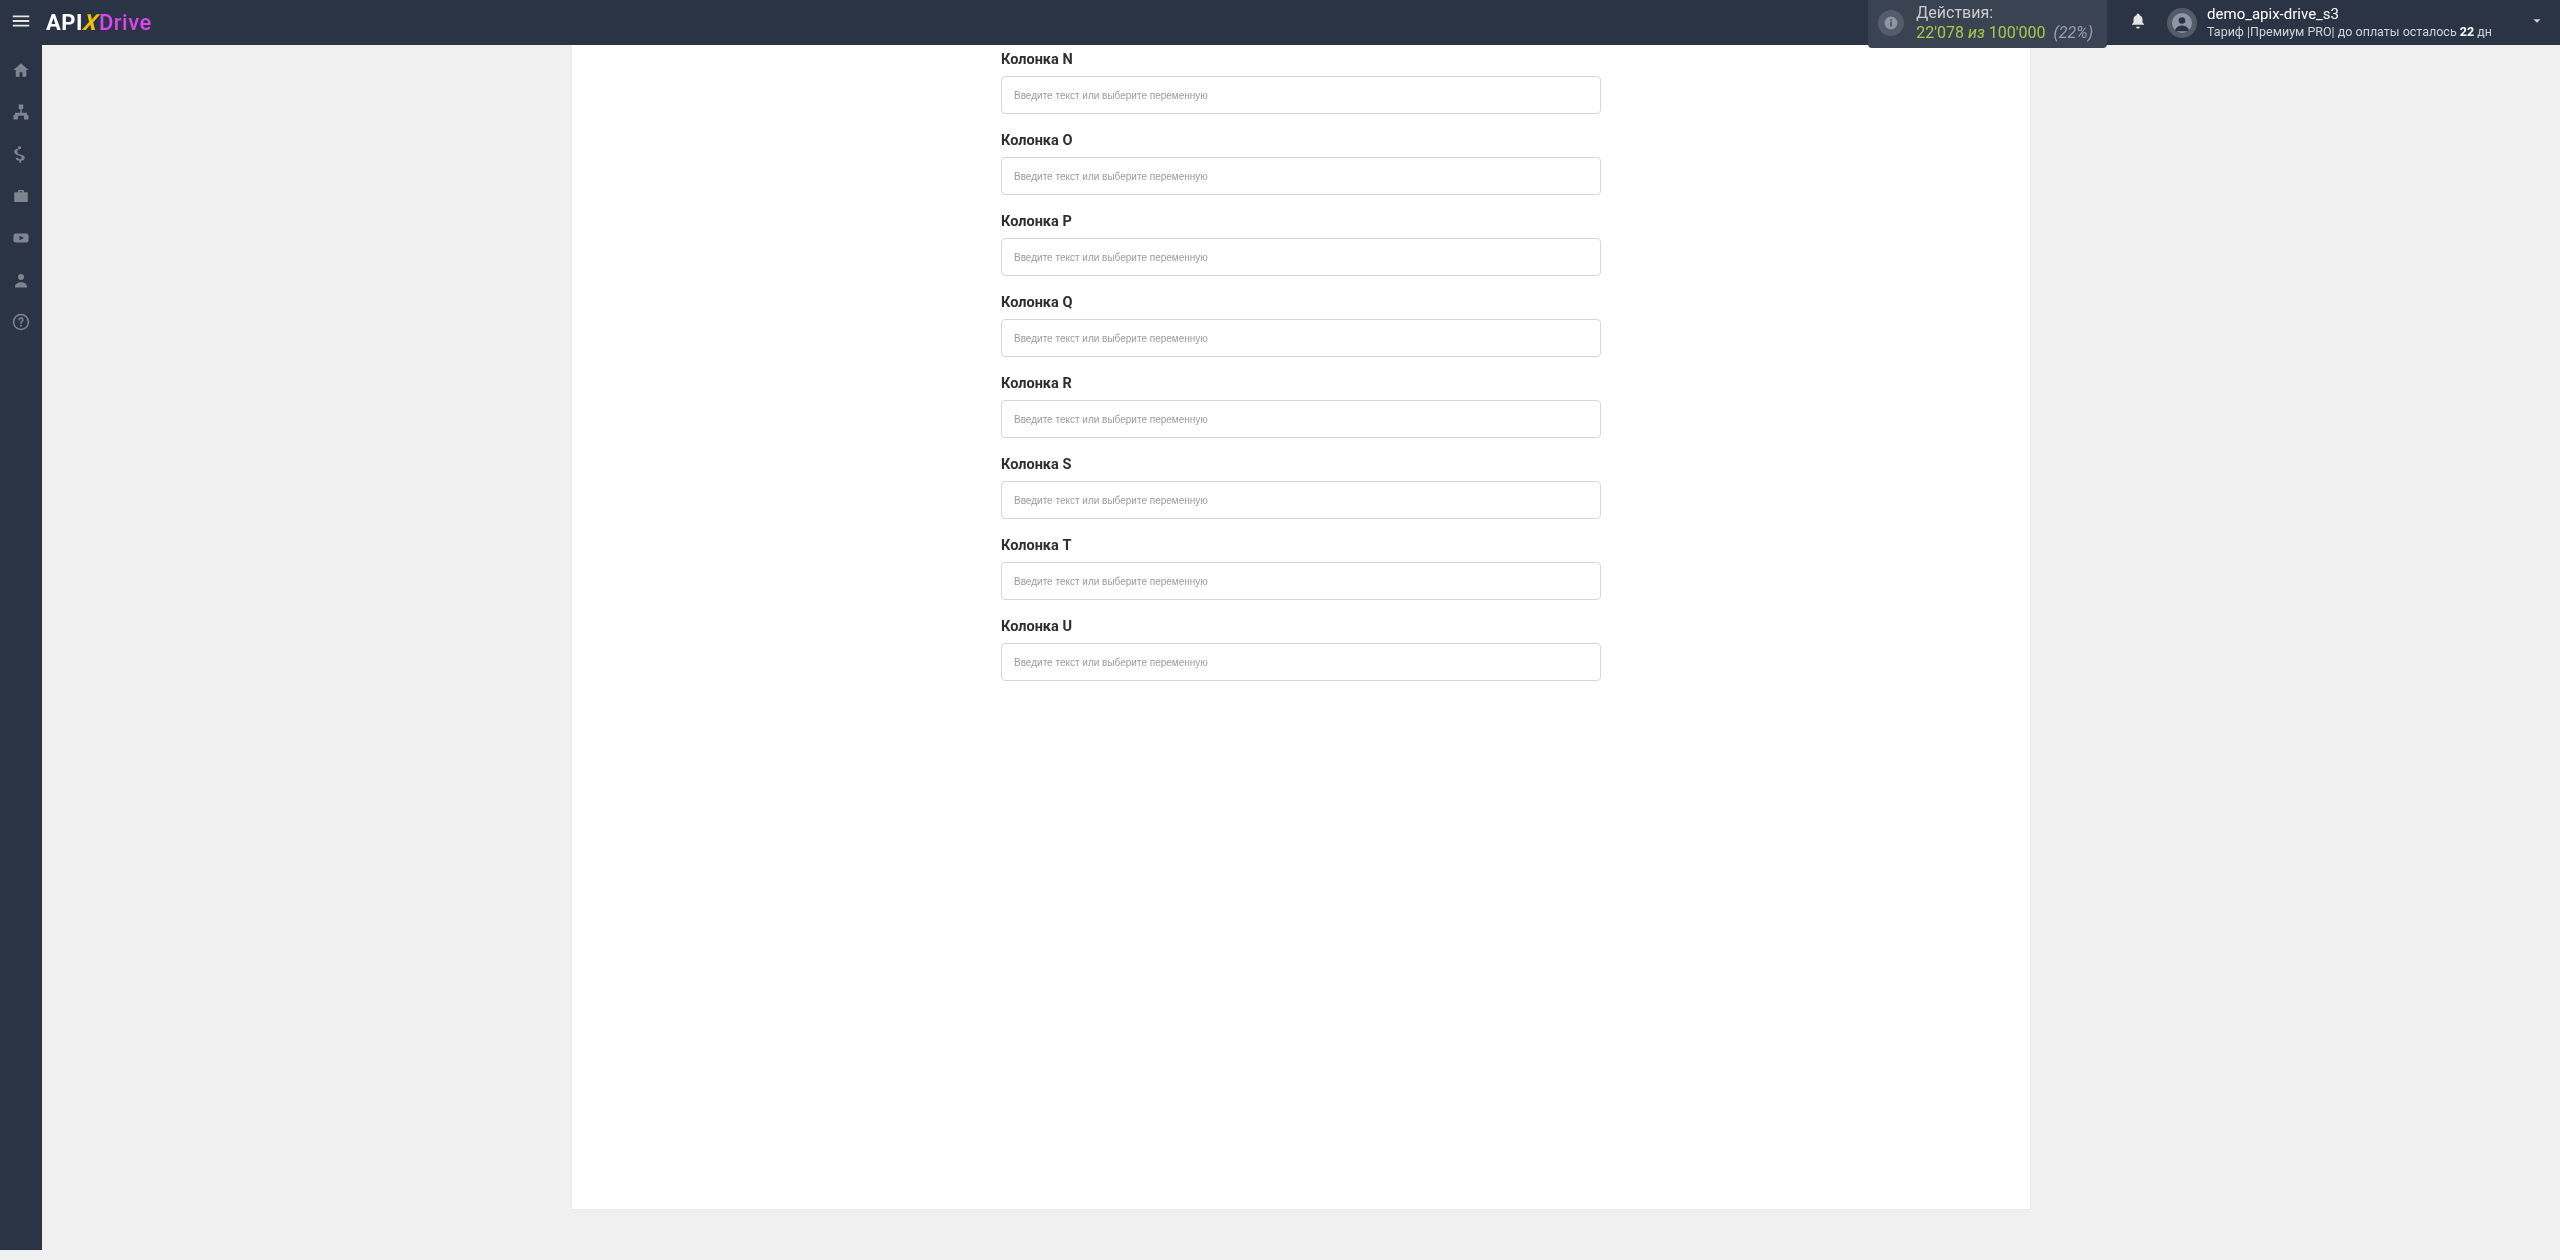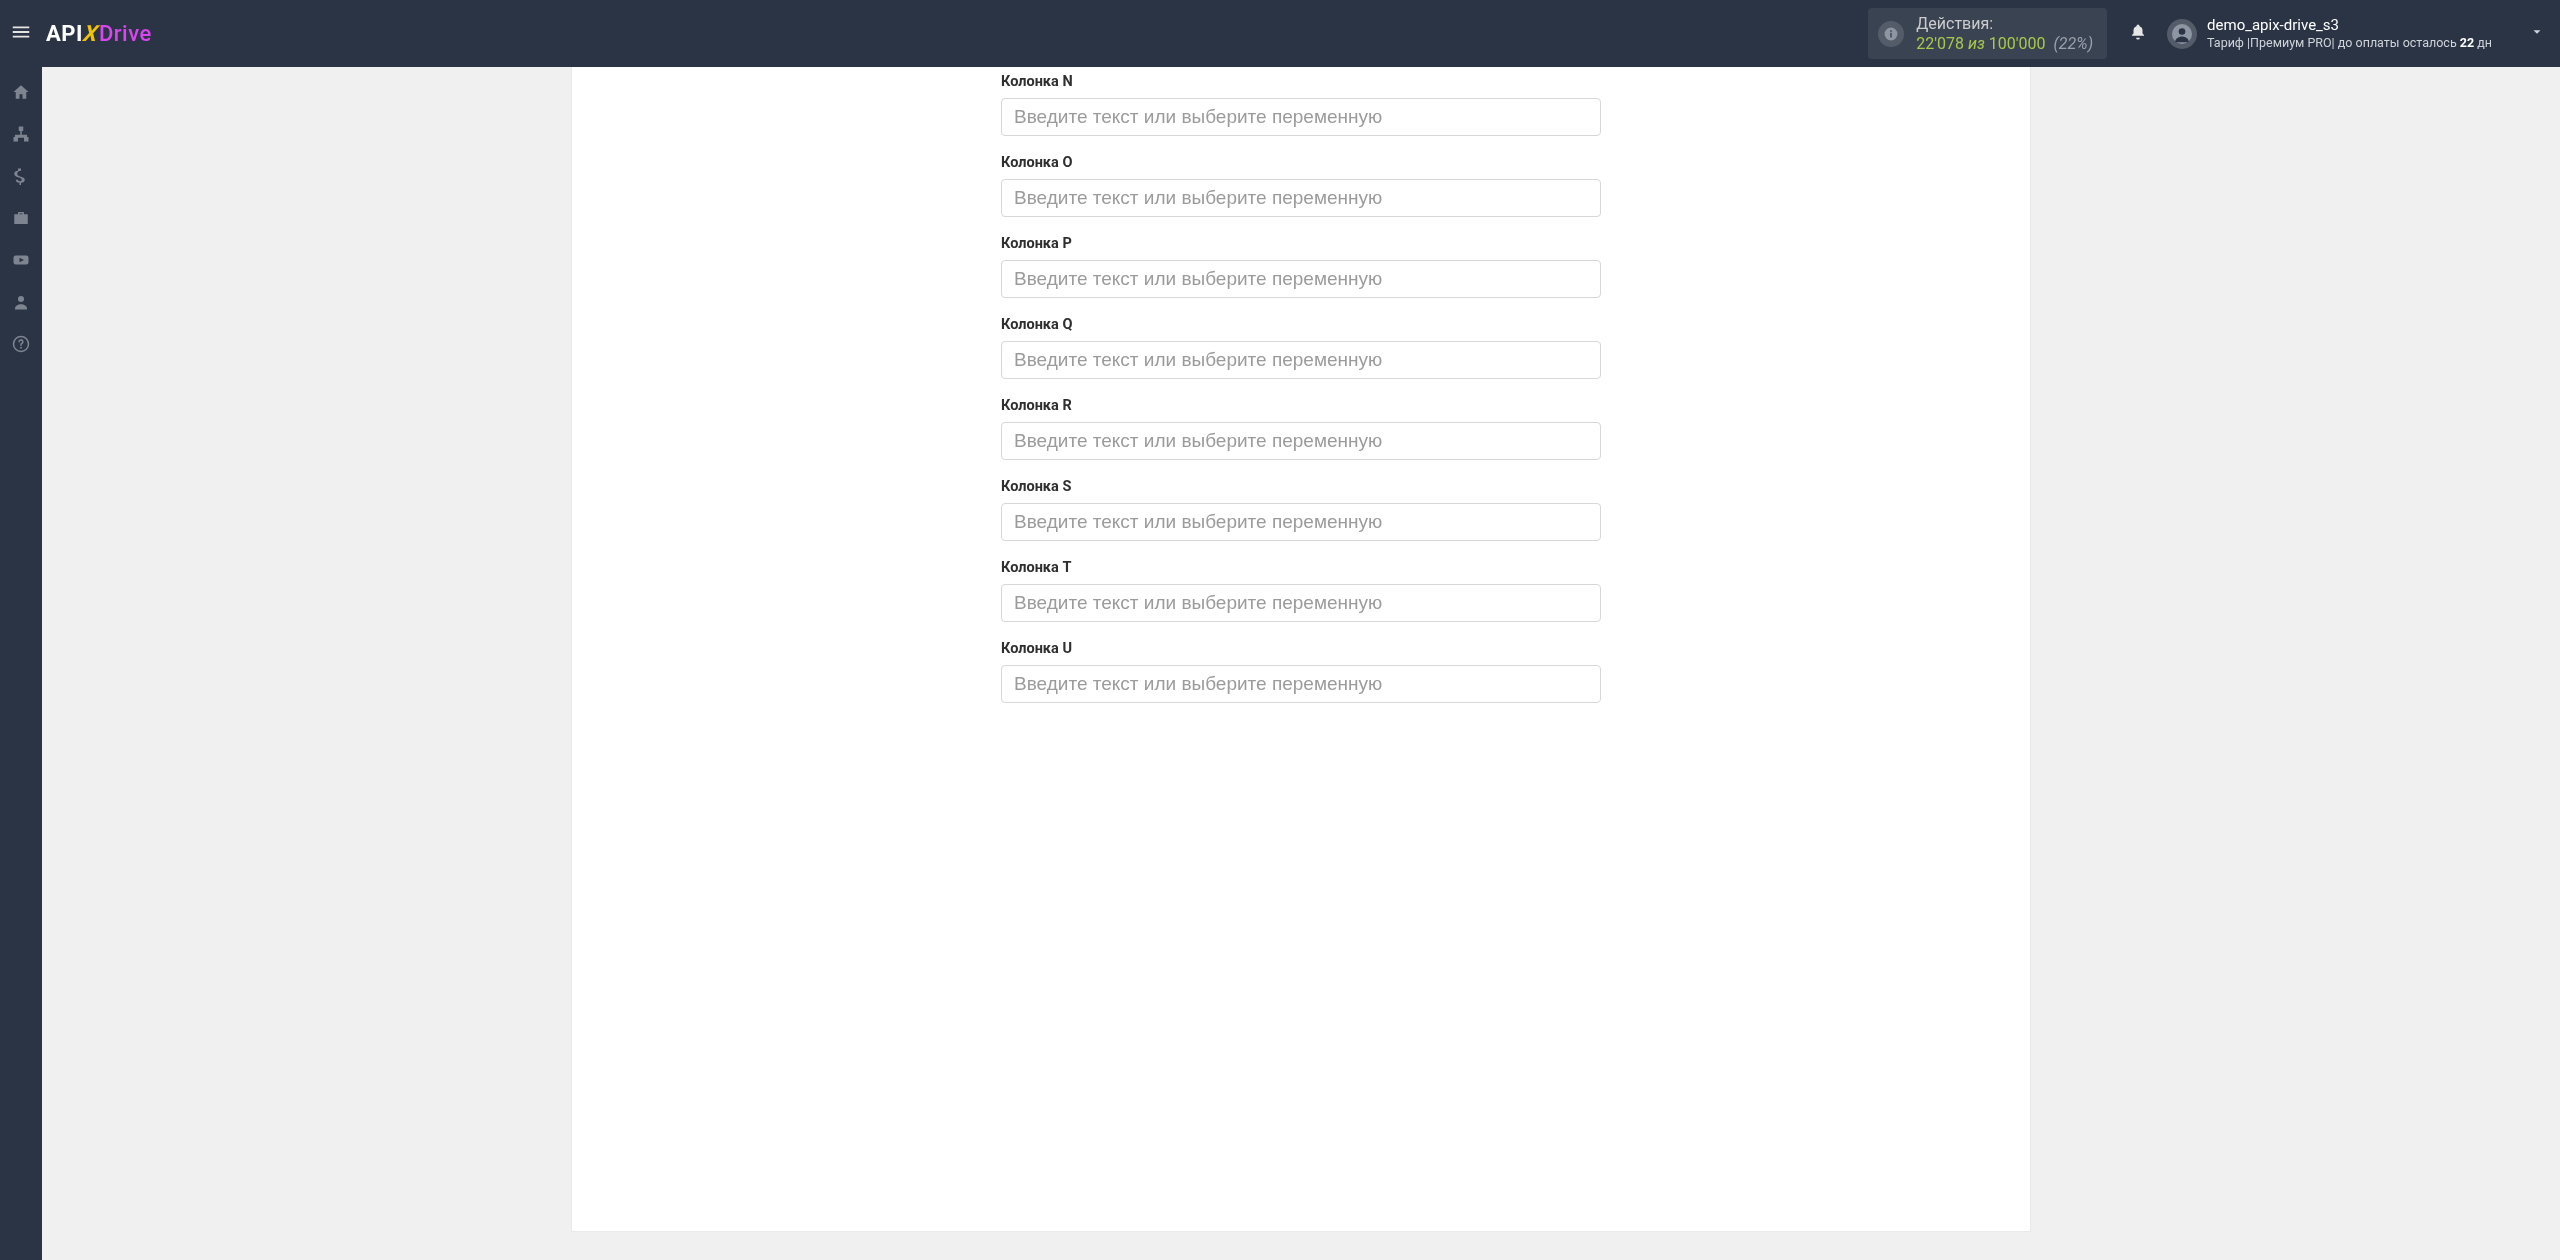--- a/index.html
+++ b/index.html
@@ -6,21 +6,21 @@
   html, body { height: 100%; }
   body {
     font-family: -apple-system, BlinkMacSystemFont, "Segoe UI", Roboto, Arial, sans-serif;
     background: #f0f0f0;
     color: #333;
     overflow: hidden;
   }
 
   
   .topbar {
-    height: 67px;
+    height: 45px;
     background: #2b3444;
     display: flex;
     align-items: center;
     padding: 0 8px 0 0;
     color: #fff;
     position: relative;
     z-index: 10;
   }
   .hamburger {
     width: 42px;
@@ -152,21 +152,21 @@
     font-size: 14.5px;
     color: #2f2f2f;
     margin-bottom: 8px;
   }
   .field-input {
     width: 100%;
     height: 38px;
     border: 1px solid #d7d7d7;
     border-radius: 4px;
     padding: 0 12px;
-    font-size: 19px;
+    font-size: 10px;
     color: #333;
     outline: none;
   }
   .field-input::placeholder { color: #9b9b9b; }
 
   
   .canvas::-webkit-scrollbar { width: 12px; }
   .canvas::-webkit-scrollbar-thumb { background: #c9c9c9; border-radius: 6px; }
   .canvas::-webkit-scrollbar-track { background: transparent; }
 </style>

